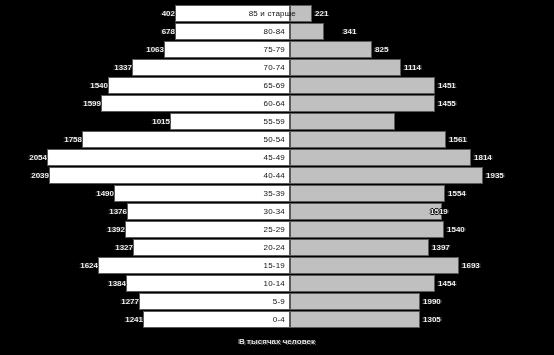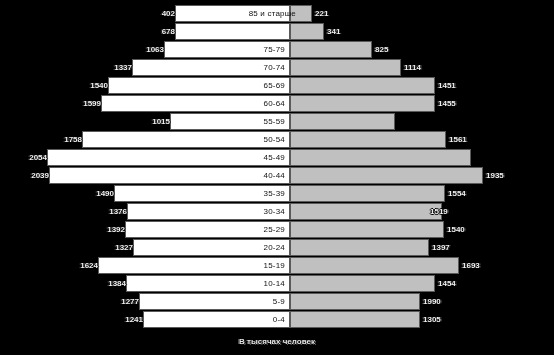--- a/index.html
+++ b/index.html
@@ -89,22 +89,23 @@
     <div class="row" style="top: 5px; height: 17px;">
       <div class="bar-left" style="left: 175px; width: 115px;"></div>
       <div class="bar-right" style="left: 290px; width: 22px;"></div>
       <div class="age-label" style="left: 173px; width: 115px; margin-left: 13px;">85 и старше</div>
       <div class="val val-left" style="left: 115px; width: 60px;">402</div>
       <div class="val val-right" style="left: 312px; width: 60px;">221</div>
     </div>
     <div class="row" style="top: 23px; height: 17px;">
       <div class="bar-left" style="left: 175px; width: 115px;"></div>
       <div class="bar-right" style="left: 290px; width: 34px;"></div>
+      <div class="age-label" style="left: 175px; width: 115px;">80-84</div>
       <div class="val val-left" style="left: 115px; width: 60px;">678</div>
-      <div class="val val-right" style="left: 324px; width: 60px;">341</div>
+      <div class="val val-right" style="left: 340px; width: 60px;">341</div>
     </div>
     <div class="row" style="top: 41px; height: 17px;">
       <div class="bar-left" style="left: 164px; width: 126px;"></div>
       <div class="bar-right" style="left: 290px; width: 82px;"></div>
       <div class="age-label" style="left: 175px; width: 115px;">75-79</div>
       <div class="val val-left" style="left: 104px; width: 60px;">1063</div>
       <div class="val val-right" style="left: 372px; width: 60px;">825</div>
     </div>
     <div class="row" style="top: 59px; height: 17px;">
       <div class="bar-left" style="left: 132px; width: 158px;"></div>
@@ -139,20 +140,21 @@
       <div class="bar-right" style="left: 290px; width: 156px;"></div>
       <div class="age-label" style="left: 175px; width: 115px;">50-54</div>
       <div class="val val-left" style="left: 22px; width: 60px;">1758</div>
       <div class="val val-right" style="left: 446px; width: 60px;">1561</div>
     </div>
     <div class="row" style="top: 149px; height: 17px;">
       <div class="bar-left" style="left: 47px; width: 243px;"></div>
       <div class="bar-right" style="left: 290px; width: 181px;"></div>
       <div class="age-label" style="left: 175px; width: 115px;">45-49</div>
       <div class="val val-left" style="left: -13px; width: 60px;">2054</div>
+      <div class="val val-right" style="left: 471px; width: 60px;">1814</div>
     </div>
     <div class="row" style="top: 167px; height: 17px;">
       <div class="bar-left" style="left: 49px; width: 241px;"></div>
       <div class="bar-right" style="left: 290px; width: 193px;"></div>
       <div class="age-label" style="left: 175px; width: 115px;">40-44</div>
       <div class="val val-left" style="left: -11px; width: 60px;">2039</div>
       <div class="val val-right" style="left: 483px; width: 60px;">1935</div>
     </div>
     <div class="row" style="top: 185px; height: 17px;">
       <div class="bar-left" style="left: 114px; width: 176px;"></div>

